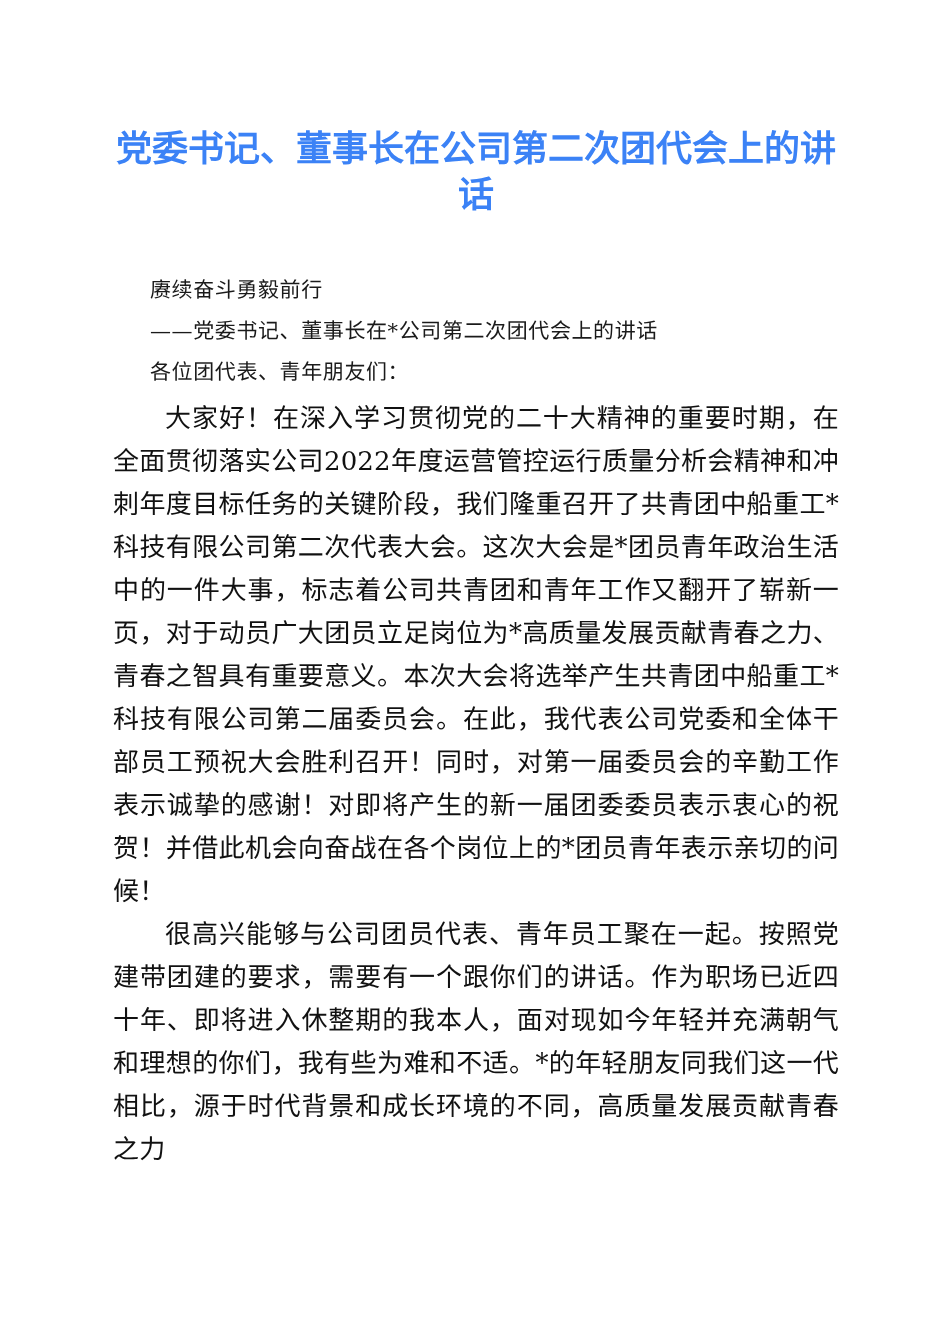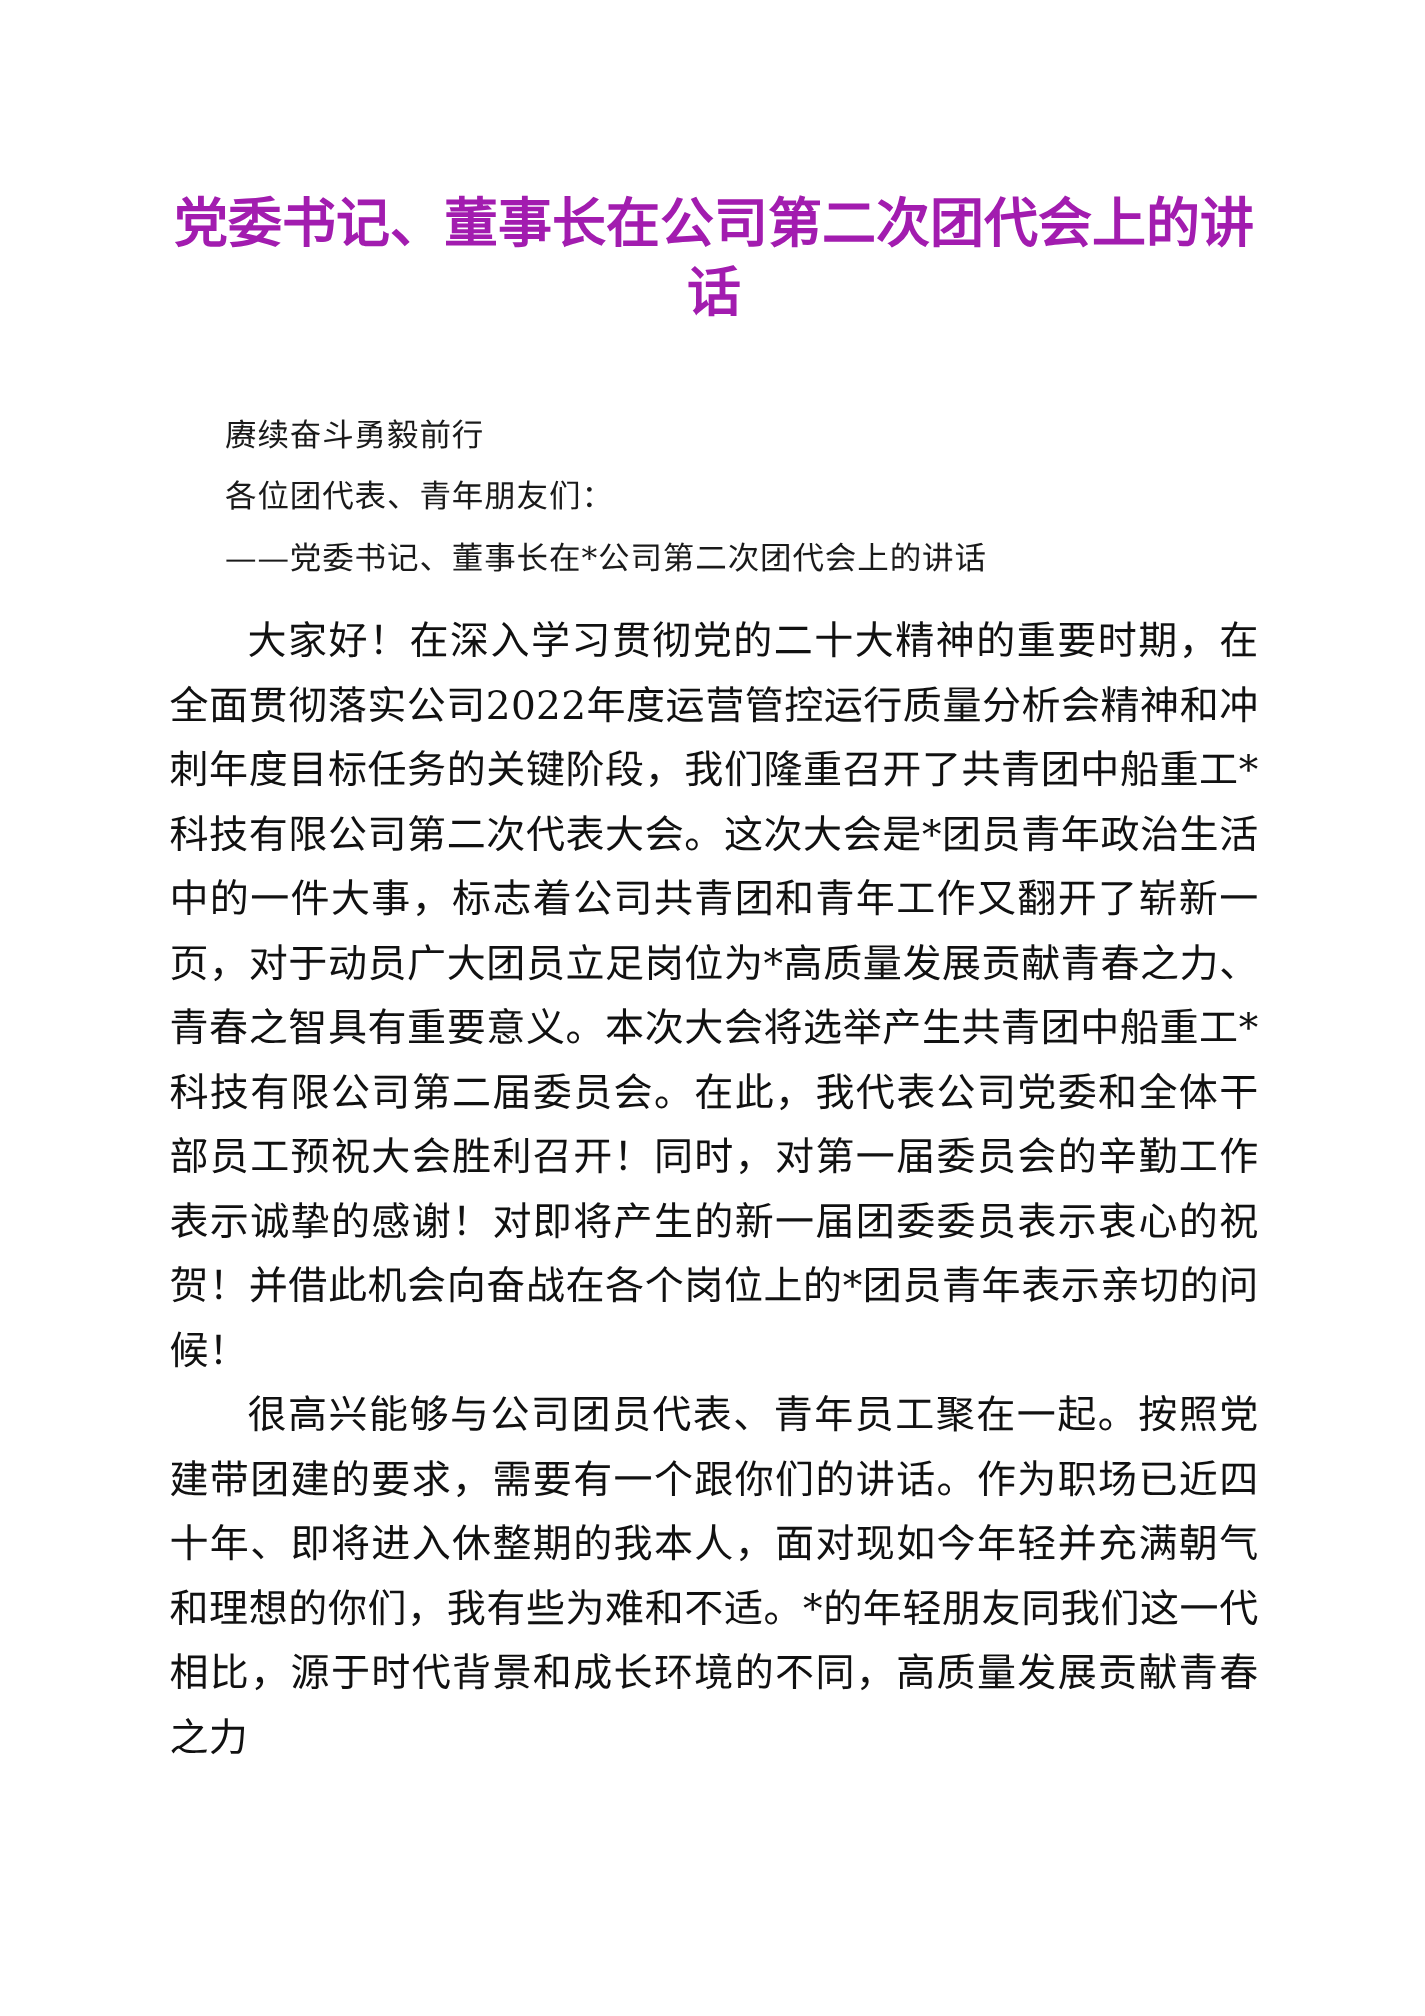--- a/index.html
+++ b/index.html
@@ -36,21 +36,21 @@
   
   .doc-title {
     margin: 0;
     padding: 0;
     font-family: "Liberation Serif", "DejaVu Serif", serif;
     font-weight: bold;
     font-size: 36px;
     line-height: 46px;
     text-align: center;
     letter-spacing: 0px;
-    color: #a21caf;
+    color: #3b82f6;
     padding-top: 126px;
     word-break: break-all;
   }
 
   
   .title-gap {
     height: 52px;
   }
 
   
@@ -89,37 +89,37 @@
     word-break: break-all;
     letter-spacing: 0.2px;
   }
 
   .body-para + .body-para {
     margin-top: 0;
   }
 
   
   .body-block {
-    margin-top: 14px;
+    margin-top: 4px;
   }
 </style>
 </head>
 <body>
 
 <div class="page">
   <div class="content">
 
     <h1 class="doc-title">党委书记、董事长在公司第二次团代会上的讲话</h1>
 
     <div class="title-gap"></div>
 
     <div class="intro-block">
       <p class="intro-line">赓续奋斗勇毅前行</p>
+      <p class="intro-line">——党委书记、董事长在*公司第二次团代会上的讲话</p>
       <p class="intro-line">各位团代表、青年朋友们：</p>
-      <p class="intro-line">——党委书记、董事长在*公司第二次团代会上的讲话</p>
     </div>
 
     <div class="body-block">
       <p class="body-para">大家好！在深入学习贯彻党的二十大精神的重要时期，在全面贯彻落实公司2022年度运营管控运行质量分析会精神和冲刺年度目标任务的关键阶段，我们隆重召开了共青团中船重工*科技有限公司第二次代表大会。这次大会是*团员青年政治生活中的一件大事，标志着公司共青团和青年工作又翻开了崭新一页，对于动员广大团员立足岗位为*高质量发展贡献青春之力、青春之智具有重要意义。本次大会将选举产生共青团中船重工*科技有限公司第二届委员会。在此，我代表公司党委和全体干部员工预祝大会胜利召开！同时，对第一届委员会的辛勤工作表示诚挚的感谢！对即将产生的新一届团委委员表示衷心的祝贺！并借此机会向奋战在各个岗位上的*团员青年表示亲切的问候！</p>
       <p class="body-para">很高兴能够与公司团员代表、青年员工聚在一起。按照党建带团建的要求，需要有一个跟你们的讲话。作为职场已近四十年、即将进入休整期的我本人，面对现如今年轻并充满朝气和理想的你们，我有些为难和不适。*的年轻朋友同我们这一代相比，源于时代背景和成长环境的不同，高质量发展贡献青春之力</p>
     </div>
 
   </div>
 </div>
 

